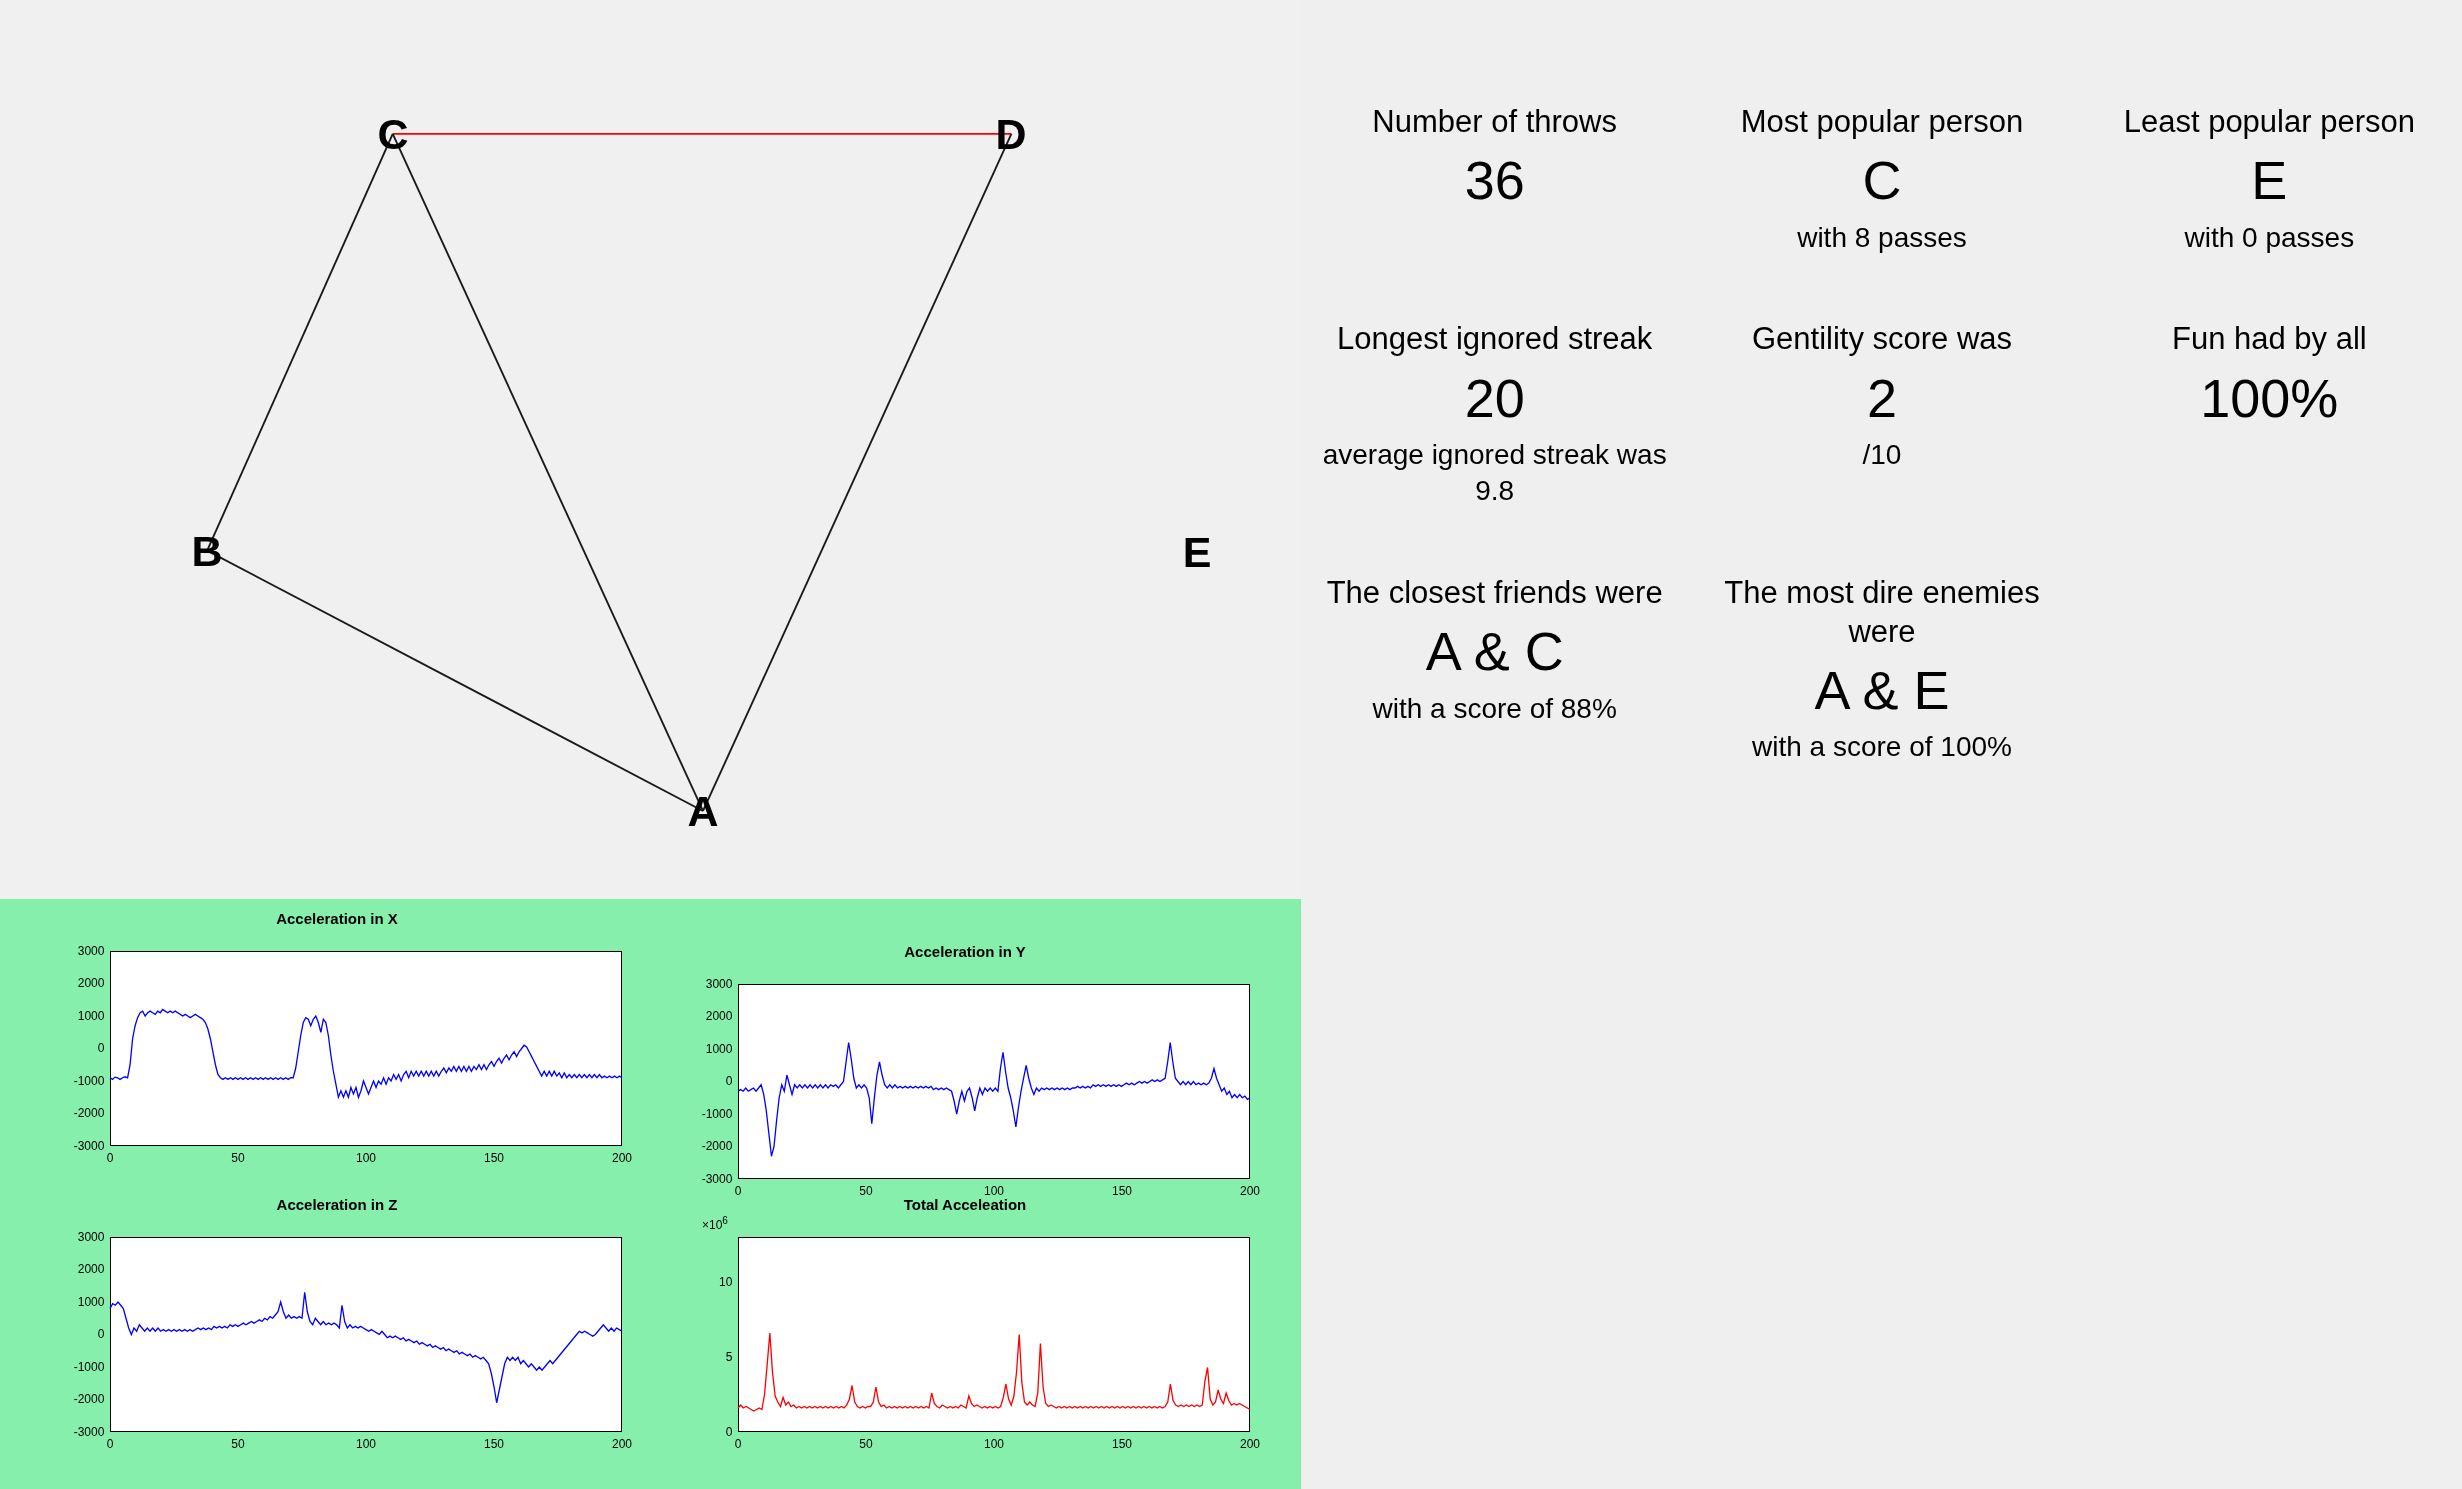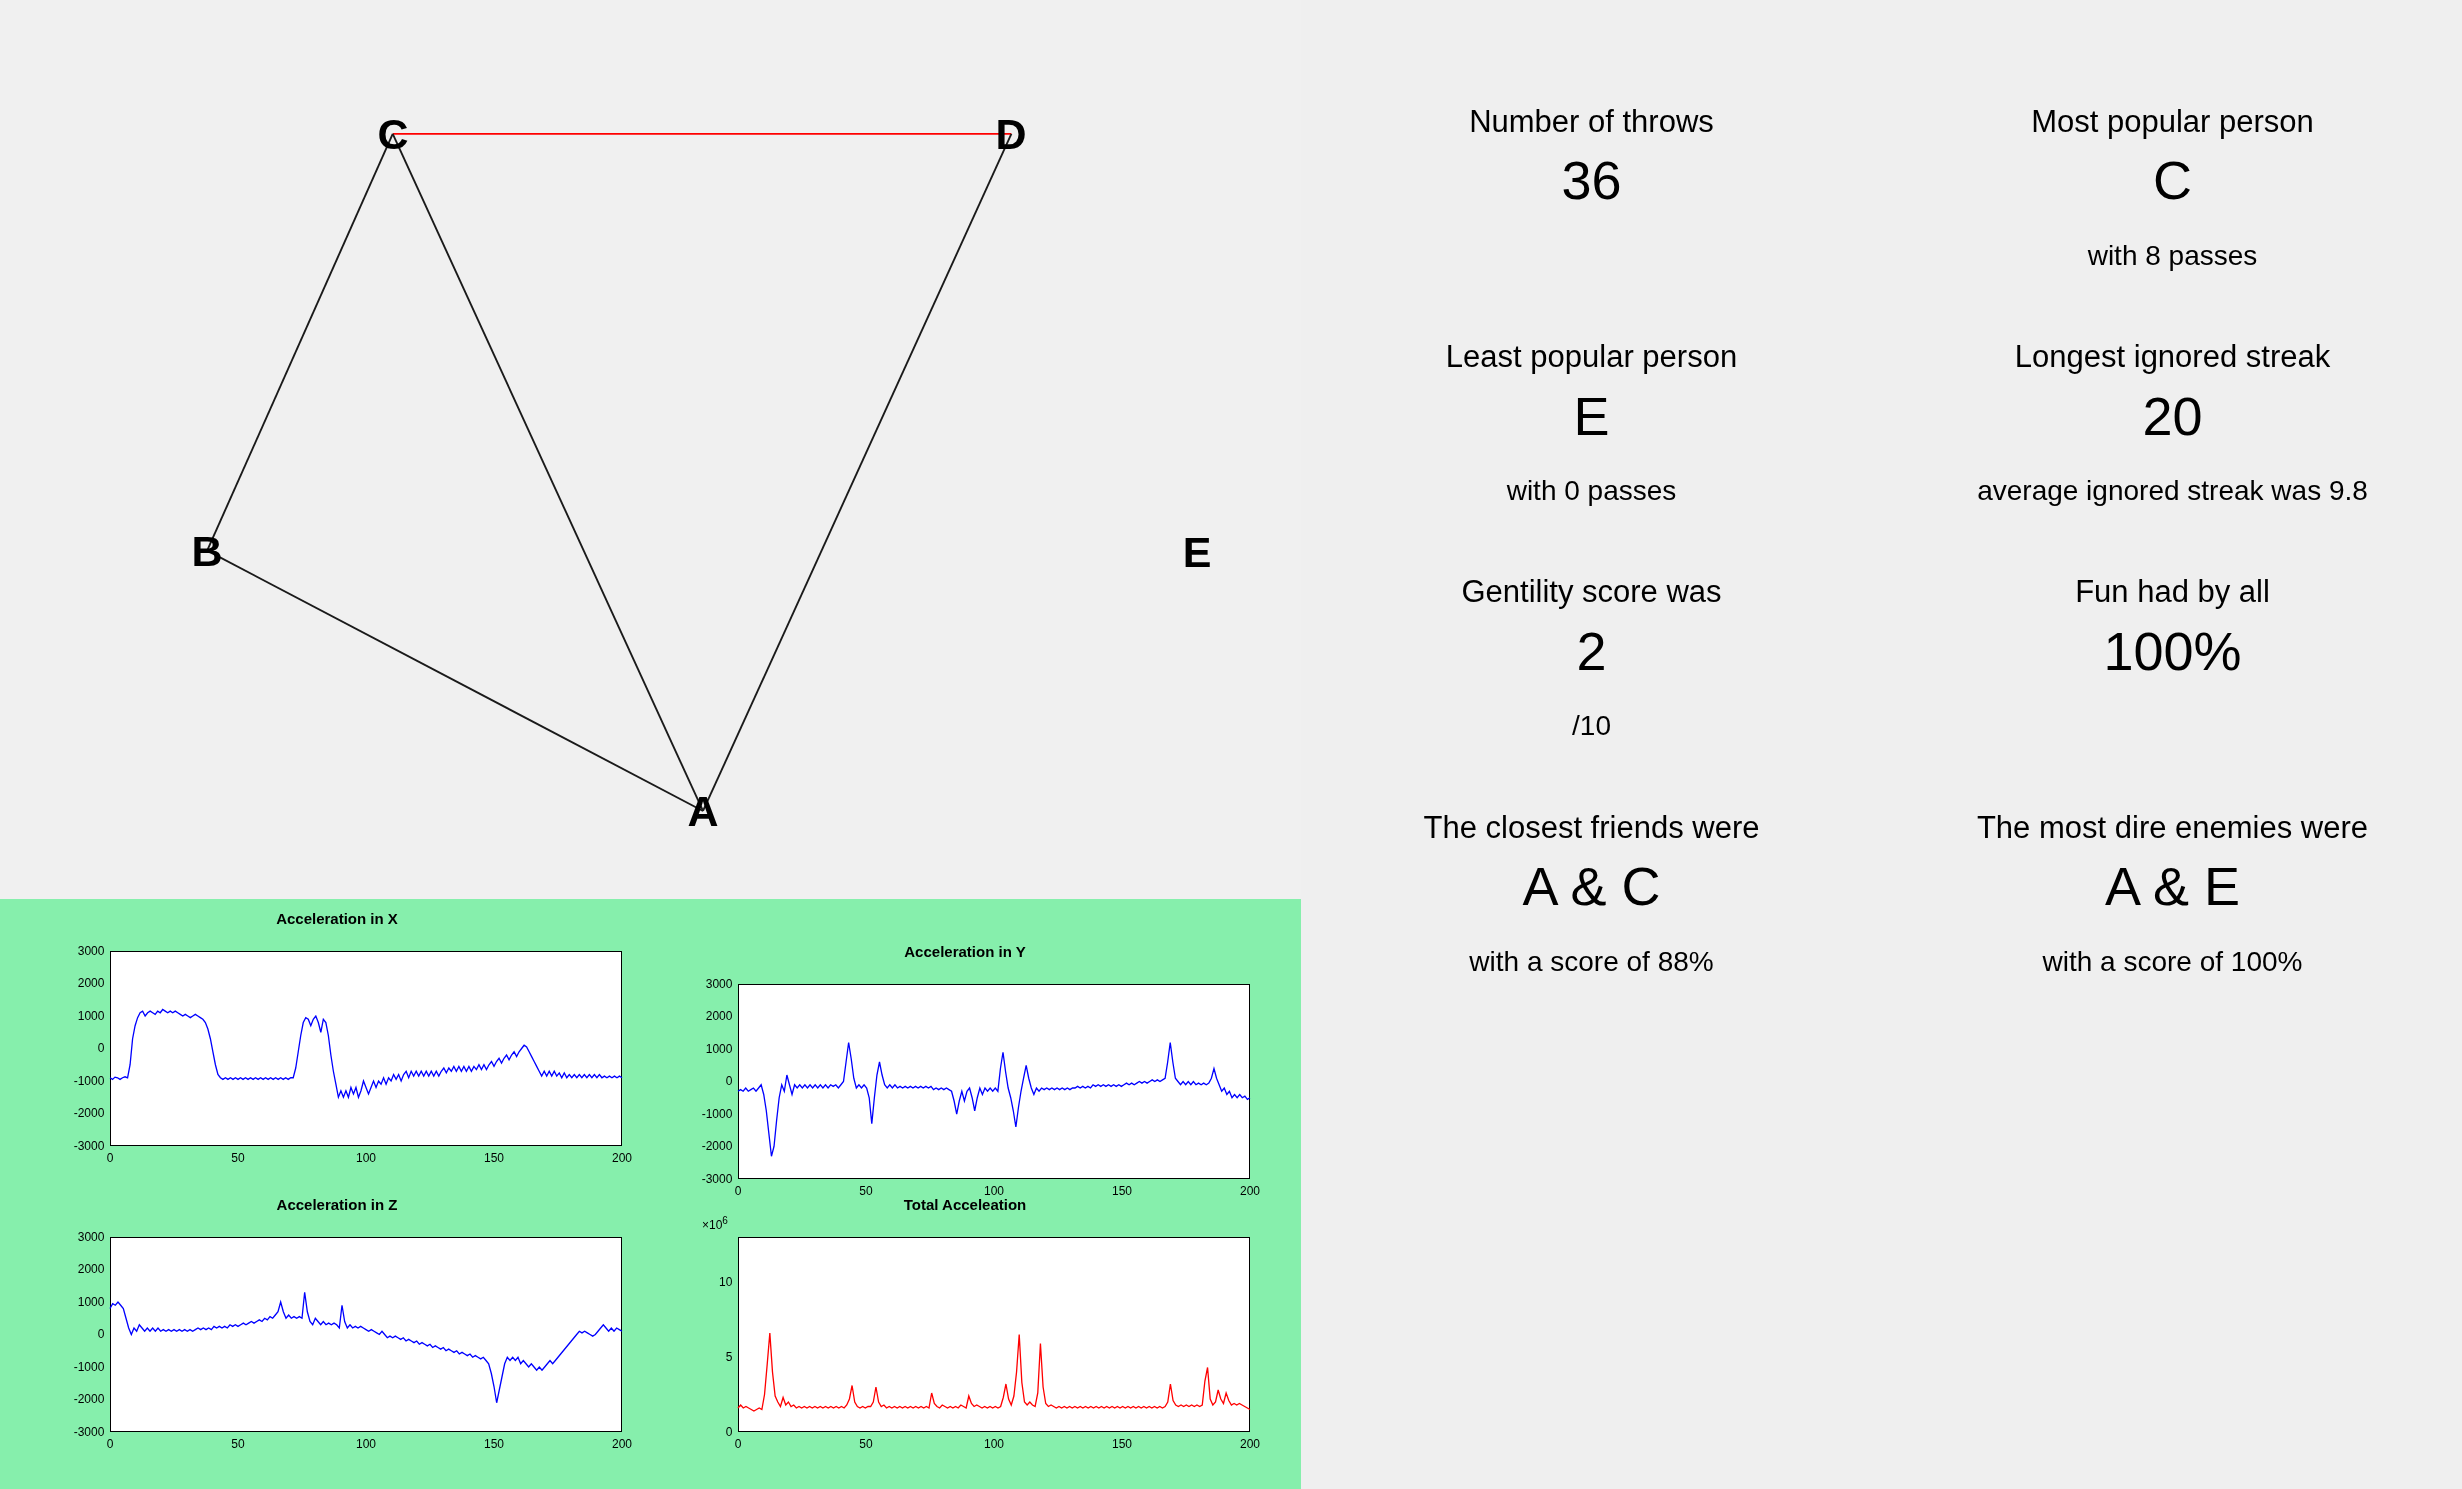--- a/index.html
+++ b/index.html
@@ -132,21 +132,21 @@
     height: 1490px;
     background: #efefef;
     flex: 0 0 auto;
   }
   .stats-grid {
     position: absolute;
     left: 0;
     top: 103px;
     width: 1162px;
     display: grid;
-    grid-template-columns: 1fr 1fr;
+    grid-template-columns: 1fr 1fr 1fr;
     grid-row-gap: 64px;
   }
   .stat {
     text-align: center;
     padding: 0 13px;
     box-sizing: border-box;
   }
   .stat-label {
     font-family: "Liberation Sans", sans-serif;
     font-size: 31px;
@@ -158,21 +158,21 @@
     font-size: 54px;
     color: #000;
     line-height: 1.25;
     margin-top: 5.6px;
   }
   .stat-sub {
     font-family: "Liberation Sans", sans-serif;
     font-size: 28px;
     color: #000;
     line-height: 1.3;
-    margin-top: 23px;
+    margin-top: 5px;
     min-height: 9.4px;
   }
   .stat-sub.empty { visibility: hidden; }
 </style>
 </head>
 <body>
 
 <div id="root">
 
   <div class="left-panel">

